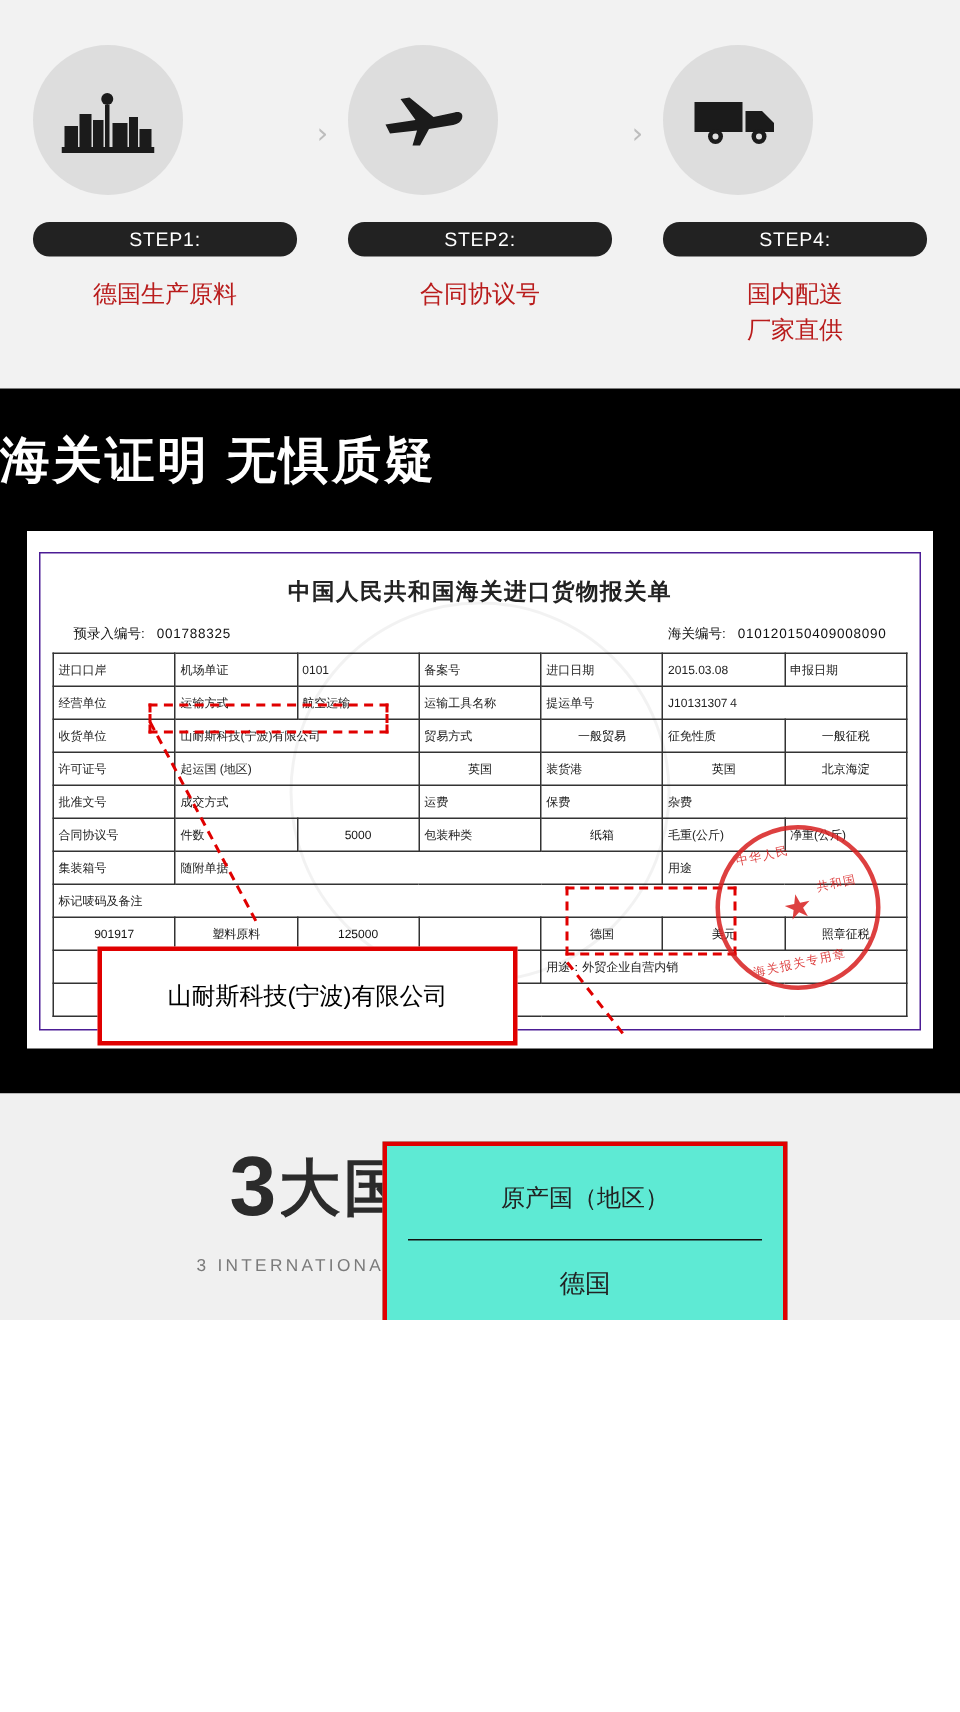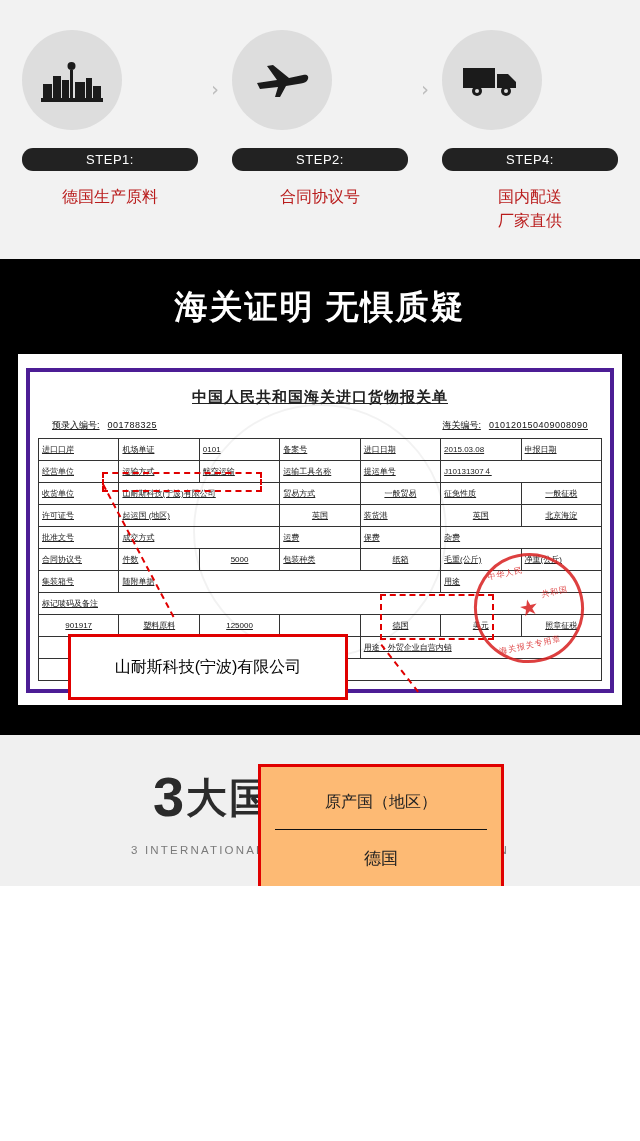--- a/index.html
+++ b/index.html
@@ -62,37 +62,36 @@
 
   
   .customs{
     background:#000000;
     padding:26px 0 30px 0;
   }
   .customs-title{
     color:#ffffff;
     font-size:33px;
     font-weight:bold;
-    text-align:center;
+    text-align:left;
     letter-spacing:2px;
     margin-bottom:24px;
   }
   .doc-wrap{
     width:604px;
     margin:0 auto;
     background:#ffffff;
     padding:14px 8px 12px 8px;
     box-sizing:border-box;
     position:relative;
   }
   .doc-inner{
     position:relative;
-    border:4px solid #4c1d95;
+    border:1px solid #4c1d95;
     padding:10px 8px 8px 8px;
-    text-decoration:underline;
   }
   .doc-title{
     text-align:center;
     font-size:15px;
     font-weight:bold;
     letter-spacing:1px;
     margin:6px 0 12px 0;
     font-family:"Liberation Serif","DejaVu Serif",serif;
   }
   .doc-header-line{
@@ -149,22 +148,22 @@
     background:transparent;
   }
   .callout-company{
     left:38px; top:262px;
     width:280px; height:66px;
     display:flex;align-items:center;justify-content:center;
     font-size:16px; color:#000;
   }
   .callout-origin{
     left:228px; top:392px;
-    width:246px; height:166px;
-    background:#fdba74;
+    width:270px; height:166px;
+    background:#5eead4;
   }
   .callout-origin .row1{
     height:54px;display:flex;align-items:center;justify-content:center;
     font-size:16px;border-bottom:1px solid #111;margin:8px 14px 0 14px;
   }
   .callout-origin .row2{
     height:56px;display:flex;align-items:center;justify-content:center;
     font-size:17px;border-bottom:2px dashed #111;margin:0 14px;
   }
   .dash-company{ left:72px; top:100px; width:160px; height:20px; }

